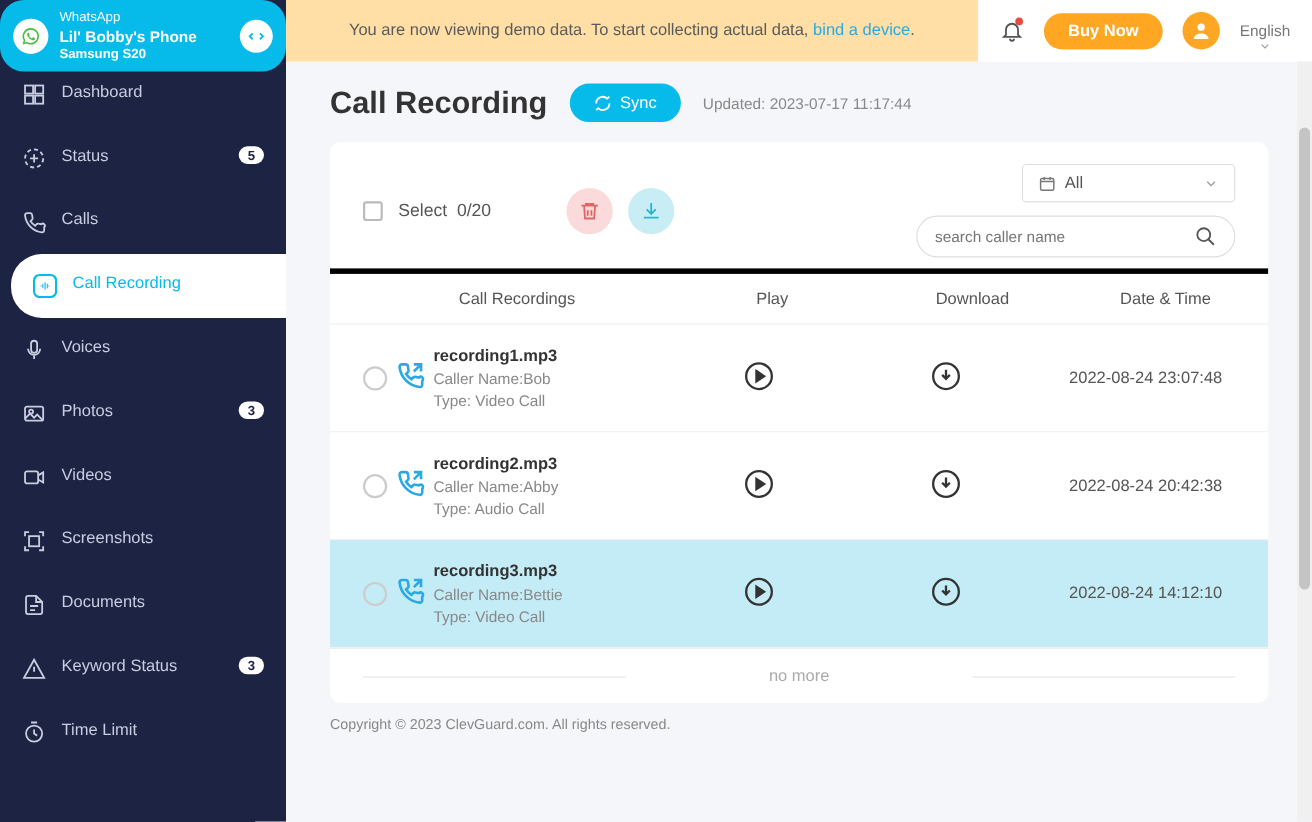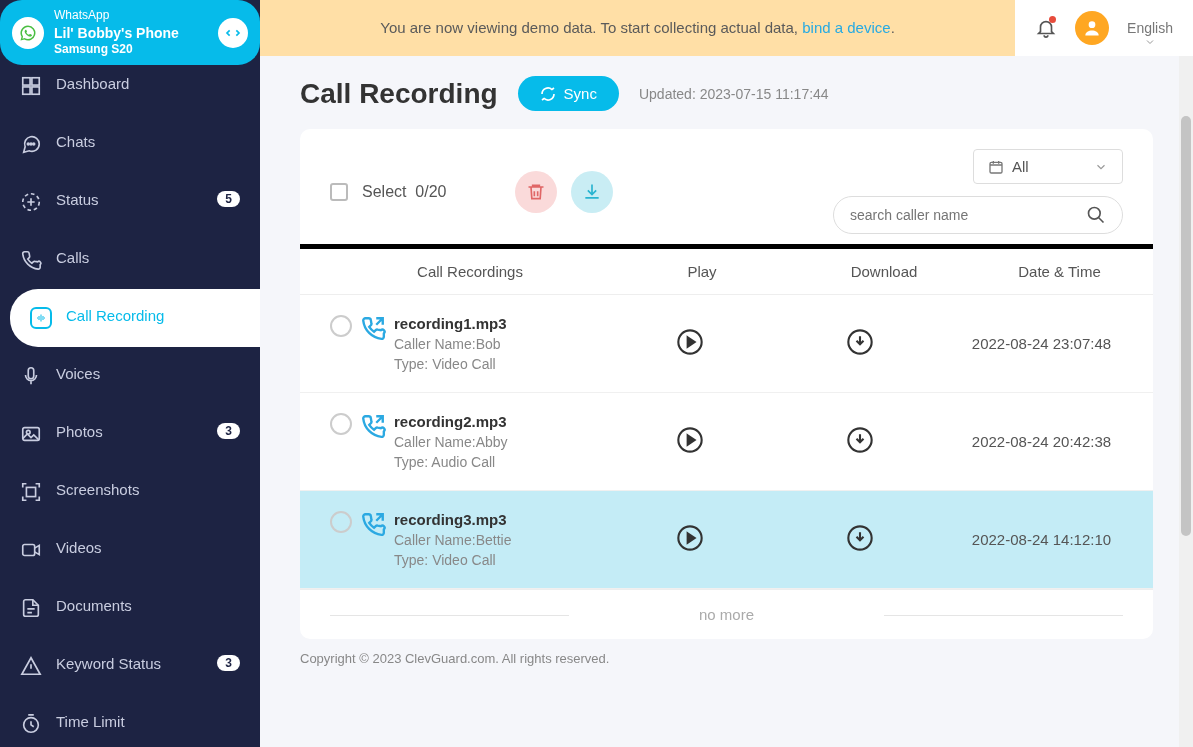--- a/index.html
+++ b/index.html
@@ -43,34 +43,34 @@
 
 .card { background: #fff; border-radius: 10px; padding: 0; overflow: hidden; }
 .card-top { padding: 20px 30px 10px; display: flex; align-items: center; justify-content: space-between; flex-wrap: wrap; gap: 12px; }
 .select-group { display: flex; align-items: center; gap: 14px; }
 .chk { width: 18px; height: 18px; border: 2px solid #bbb; border-radius: 3px; }
 .select-label { color: #555; font-size: 16px; }
 .action-btn { width: 42px; height: 42px; border-radius: 50%; display: flex; align-items: center; justify-content: center; cursor: pointer; }
 .action-del { background: #fadada; color: #e06666; }
 .action-dl { background: #c9edf4; color: #29b4d0; }
 .filter-group { margin-left: auto; display: flex; flex-direction: column; align-items: flex-end; gap: 12px; }
-.dropdown { border: 1px solid #ddd; border-radius: 4px; padding: 8px 14px; display: flex; align-items: center; gap: 10px; width: 150px; color: #555; font-size: 15px; justify-content: space-between; }
+.dropdown { border: 1px solid #ddd; border-radius: 4px; padding: 8px 14px; display: flex; align-items: center; gap: 10px; width: 194px; color: #555; font-size: 15px; justify-content: space-between; }
 .dropdown .left { display:flex; align-items:center; gap:8px; }
 .search-box { border: 1px solid #ddd; border-radius: 20px; padding: 8px 16px; display: flex; align-items: center; width: 290px; justify-content: space-between; }
 .search-box input { border: none; outline: none; font-size: 14px; color: #888; flex: 1; }
 
 .table-head { display: flex; padding: 14px 30px; border-top: 5px solid #000000; border-bottom: 1px solid #eee; color: #555; font-size: 15px; gap: 22px; }
 .col-rec { flex: 0 0 280px; text-align: center; }
 .col-play { flex: 0 0 140px; text-align: center; }
 .col-dl { flex: 0 0 180px; text-align: center; }
 .col-date { flex: 1; text-align: center; }
 
 .row { display: flex; align-items: center; padding: 20px 30px; border-bottom: 1px solid #f0f0f0; gap: 10px; }
 .row.highlight { background: #c4ecf6; }
-.row-left { flex: 0 0 280px; display: flex; gap: 8px; }
+.row-left { flex: 0 0 280px; display: flex; align-items: center; gap: 8px; }
 .row-chk { width: 22px; height: 22px; border: 2px solid #ccc; border-radius: 50%; flex-shrink: 0; }
 .call-icon { color: #2ba9e2; flex-shrink: 0; }
 .rec-info { display: flex; flex-direction: column; gap: 4px; }
 .rec-name { font-weight: 700; color: #333; font-size: 15px; }
 .rec-meta { color: #888; font-size: 14px; }
 .row-play { flex: 0 0 140px; text-align: center; }
 .row-dl { flex: 0 0 180px; text-align: center; }
 .row-date { flex: 1; text-align: center; color: #555; font-size: 15px; }
 .circ-btn { display: inline-flex; width: 30px; height: 30px; align-items:center; justify-content:center; cursor:pointer; }
 
@@ -114,31 +114,20 @@
             <rect x="13" y="3" width="8" height="8"></rect>
             <rect x="3" y="13" width="8" height="8"></rect>
             <rect x="13" y="13" width="8" height="8"></rect>
           </svg>
         </span>
         <span>Dashboard</span>
       </div>
       <div class="nav-item">
         <span class="icon">
           <svg width="22" height="22" viewBox="0 0 24 24" fill="none" stroke="currentColor" stroke-width="1.8">
-            <path d="M21 12a8 8 0 0 1-11 7.4L4 21l1.6-6A8 8 0 1 1 21 12z"></path>
-            <circle cx="9" cy="12" r="1" fill="currentColor"></circle>
-            <circle cx="12" cy="12" r="1" fill="currentColor"></circle>
-            <circle cx="15" cy="12" r="1" fill="currentColor"></circle>
-          </svg>
-        </span>
-        <span>Chats</span>
-      </div>
-      <div class="nav-item">
-        <span class="icon">
-          <svg width="22" height="22" viewBox="0 0 24 24" fill="none" stroke="currentColor" stroke-width="1.8">
             <circle cx="12" cy="12" r="9" stroke-dasharray="4 3"></circle>
             <path d="M12 8v8M8 12h8"></path>
           </svg>
         </span>
         <span>Status</span>
         <span class="badge">5</span>
       </div>
       <div class="nav-item">
         <span class="icon">
           <svg width="22" height="22" viewBox="0 0 24 24" fill="none" stroke="currentColor" stroke-width="1.8">
@@ -171,34 +160,34 @@
             <circle cx="9" cy="10" r="2"></circle>
             <path d="M3 17l5-5 4 4 3-3 6 6"></path>
           </svg>
         </span>
         <span>Photos</span>
         <span class="badge">3</span>
       </div>
       <div class="nav-item">
         <span class="icon">
           <svg width="22" height="22" viewBox="0 0 24 24" fill="none" stroke="currentColor" stroke-width="1.8">
+            <rect x="3" y="6" width="13" height="12" rx="2"></rect>
+            <path d="M16 10l5-3v10l-5-3"></path>
+          </svg>
+        </span>
+        <span>Videos</span>
+      </div>
+      <div class="nav-item">
+        <span class="icon">
+          <svg width="22" height="22" viewBox="0 0 24 24" fill="none" stroke="currentColor" stroke-width="1.8">
             <path d="M7 3H3v4M17 3h4v4M7 21H3v-4M17 21h4v-4"></path>
             <rect x="7" y="7" width="10" height="10"></rect>
           </svg>
         </span>
         <span>Screenshots</span>
-      </div>
-      <div class="nav-item">
-        <span class="icon">
-          <svg width="22" height="22" viewBox="0 0 24 24" fill="none" stroke="currentColor" stroke-width="1.8">
-            <rect x="3" y="6" width="13" height="12" rx="2"></rect>
-            <path d="M16 10l5-3v10l-5-3"></path>
-          </svg>
-        </span>
-        <span>Videos</span>
       </div>
       <div class="nav-item">
         <span class="icon">
           <svg width="22" height="22" viewBox="0 0 24 24" fill="none" stroke="currentColor" stroke-width="1.8">
             <path d="M14 3H6a2 2 0 0 0-2 2v14a2 2 0 0 0 2 2h12a2 2 0 0 0 2-2V9z"></path>
             <path d="M14 3v6h6M8 13h8M8 17h5"></path>
           </svg>
         </span>
         <span>Documents</span>
       </div>
@@ -229,20 +218,21 @@
       <span>You are now viewing demo data. To start collecting actual data, </span><a href="#">bind a device</a><span>.</span>
     </span>
   </div>
   <div class="topbar-right">
     <div class="bell">
       <svg width="22" height="22" viewBox="0 0 24 24" fill="none" stroke="#555" stroke-width="1.8">
           <path d="M18 16v-5a6 6 0 1 0-12 0v5l-2 2h16zM10 20a2 2 0 0 0 4 0"></path>
         </svg>
       <div class="bell-dot"></div>
     </div>
+    <button class="buy-btn">Buy Now</button>
     <div class="avatar-circle">
       <svg width="20" height="20" viewBox="0 0 24 24" fill="#fff">
           <circle cx="12" cy="8" r="4"></circle>
           <path d="M4 21c0-4 4-6 8-6s8 2 8 6"></path>
         </svg>
     </div>
     <div class="lang">
       <span>English</span>
       <svg width="12" height="12" viewBox="0 0 24 24" fill="none" stroke="#999" stroke-width="2">
           <path d="M6 9l6 6 6-6"></path>
@@ -253,21 +243,21 @@
 
 <div class="content">
   <div class="page-head">
     <div class="page-title">Call Recording</div>
     <button class="sync-btn">
       <svg width="16" height="16" viewBox="0 0 24 24" fill="none" stroke="#fff" stroke-width="2.5">
           <path d="M21 12a9 9 0 0 1-15 6.7L3 21M3 12a9 9 0 0 1 15-6.7L21 3"></path>
         </svg>
       <span>Sync</span>
     </button>
-    <div class="updated">Updated: 2023-07-15 11:17:44</div>
+    <div class="updated">Updated: 2023-07-17 11:17:44</div>
   </div>
 
   <div class="card">
     <div class="card-top">
       <div class="select-group">
         <div class="chk"></div>
         <span class="select-label">
           <span>Select</span>&nbsp;&nbsp;<span>0/20</span>
         </span>
         <div style="width:40px"></div>

